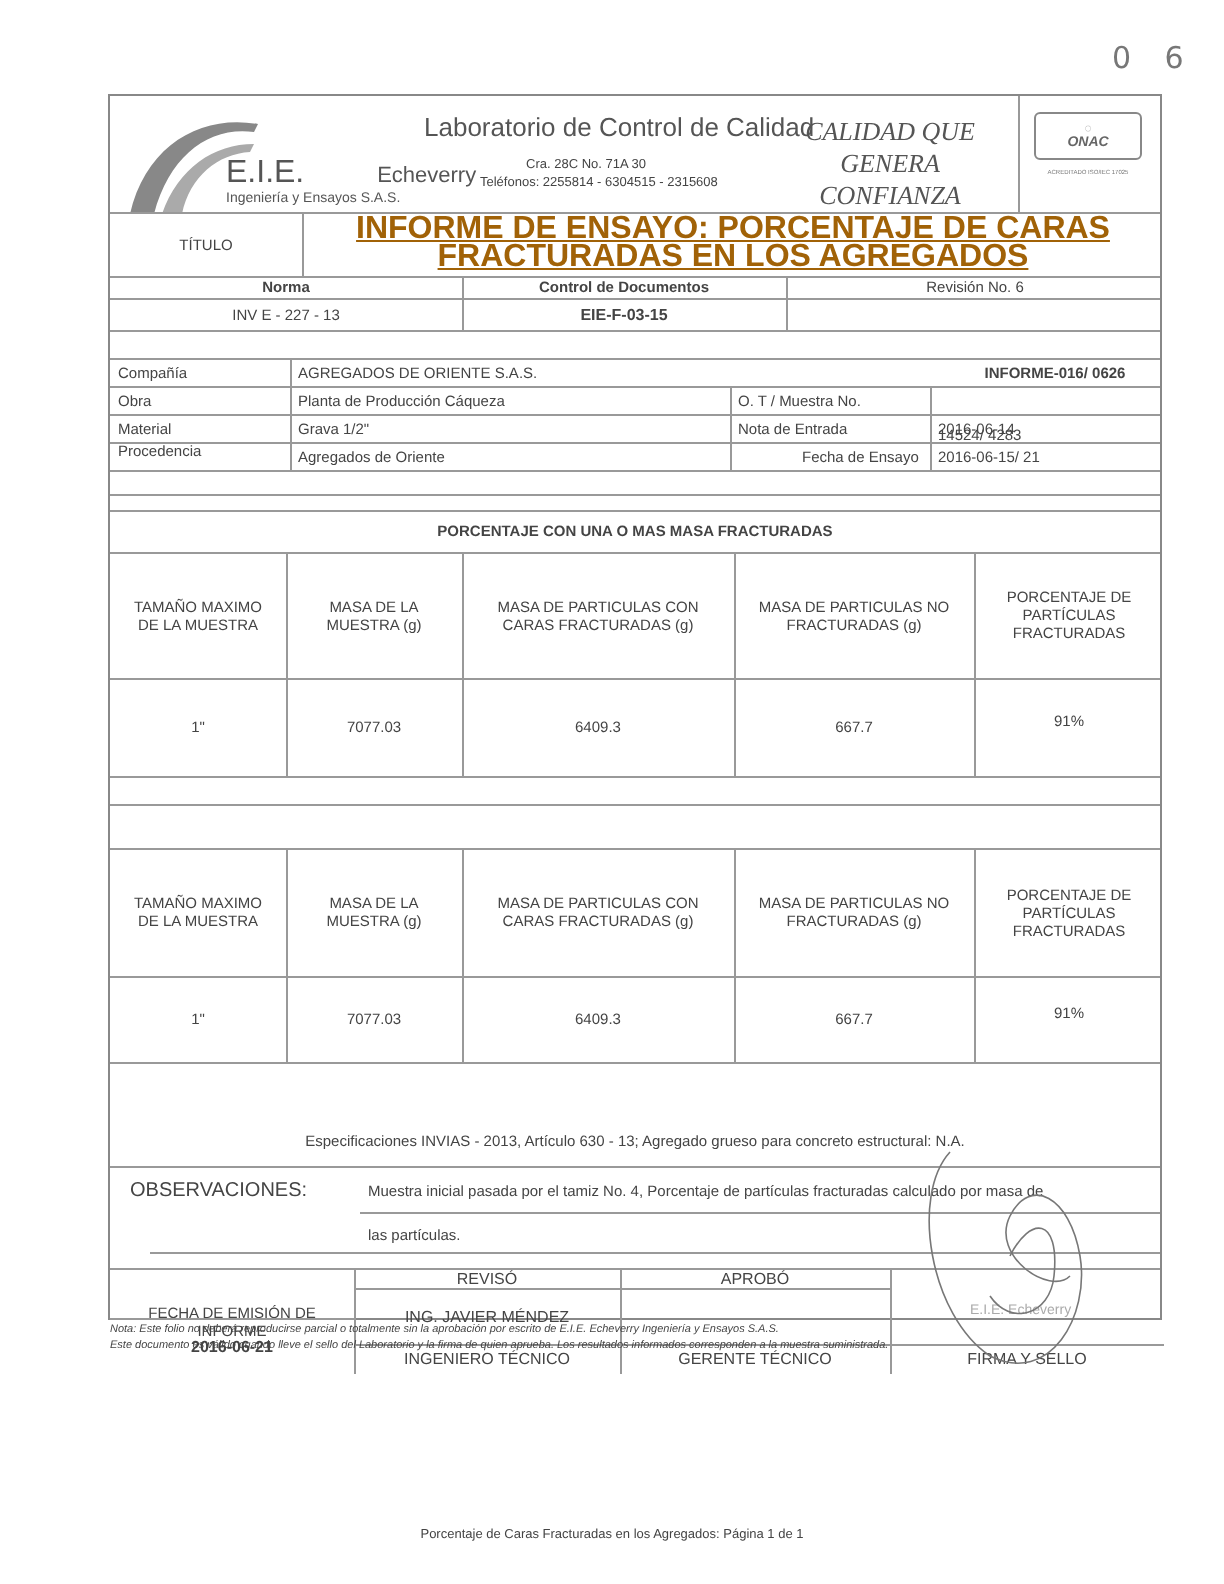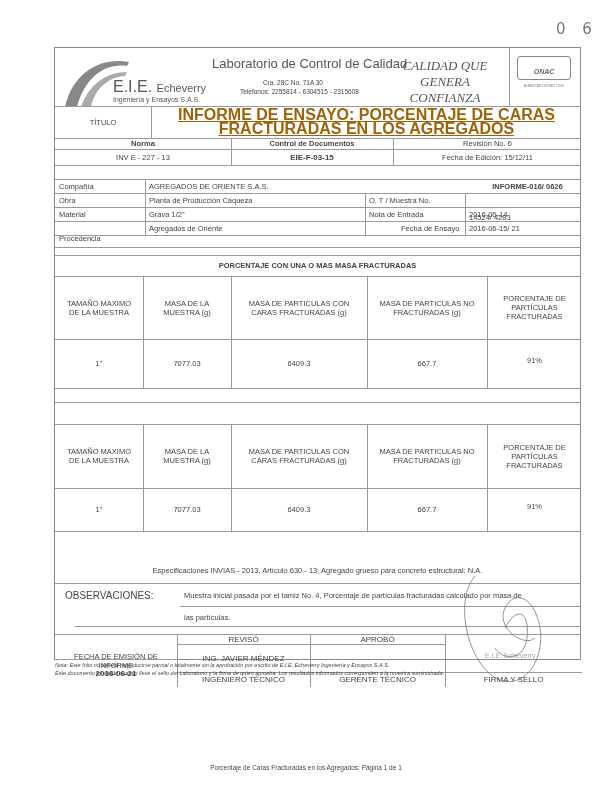--- a/index.html
+++ b/index.html
@@ -23,21 +23,21 @@
 
 <div class="frame">
 
   <div class="abs" style="left:6px;top:4px;width:140px;height:55px;">
     <svg width="70" height="55" viewBox="0 0 70 55" style="position:absolute;left:0;top:0;">
       <path d="M4 55 C 12 20, 40 5, 68 10 L 66 14 C 44 11, 24 25, 16 55 Z" fill="#888"></path>
       <path d="M20 55 C 28 32, 46 20, 66 20 L 64 24 C 48 25, 34 36, 30 55 Z" fill="#aaa"></path>
     </svg>
     <div class="abs logo-text" style="left:52px;top:26px;font-size:16px;color:#555;white-space:nowrap;">
       <span>E.I.E.</span>
-      <span style="font-size:11px;">Echeverry</span>
+      <span style="font-size:11px;margin-left:32px;">Echeverry</span>
     </div>
     <div class="abs" style="left:52px;top:44px;font-size:7px;color:#555;white-space:nowrap;">Ingeniería y Ensayos S.A.S.</div>
   </div>
 
   <div class="abs" style="left:157px;top:8px;font-size:13px;color:#555;white-space:nowrap;">Laboratorio de Control de Calidad</div>
   <div class="abs f7" style="left:208px;top:31px;font-size:6.5px;">Cra. 28C No. 71A 30</div>
   <div class="abs" style="left:185px;top:40px;font-size:6.5px;white-space:nowrap;">Teléfonos: 2255814 - 6304515 - 2315608</div>
 
   <div class="abs" style="left:330px;top:10px;width:120px;text-align:center;font-family:'Liberation Serif',serif;font-style:italic;font-size:13px;color:#555;line-height:16px;">
     <div>CALIDAD QUE</div>
@@ -59,41 +59,40 @@
   <div class="vl" style="left:96px;top:58px;height:32px;"></div>
   <div class="c b" style="left:100px;top:58px;width:423px;height:32px;font-size:16px;color:#a16207;line-height:14px;padding:0 10px;text-decoration:underline;">INFORME DE ENSAYO: PORCENTAJE DE CARAS FRACTURADAS EN LOS AGREGADOS</div>
   <div class="hl" style="left:0;top:90px;width:100%;"></div>
 
   <div class="c f7 b" style="left:0;top:90px;width:176px;height:11px;">Norma</div>
   <div class="c f7 b" style="left:176px;top:90px;width:162px;height:11px;">Control de Documentos</div>
   <div class="c f7" style="left:338px;top:90px;width:189px;height:11px;">Revisión No. 6</div>
   <div class="hl" style="left:0;top:101px;width:100%;"></div>
   <div class="c f7" style="left:0;top:101px;width:176px;height:16px;">INV E - 227 - 13</div>
   <div class="c f8 b" style="left:176px;top:101px;width:162px;height:16px;">EIE-F-03-15</div>
-  <div class="c f7" style="left:338px;top:101px;width:189px;height:16px;">Fecha de Edición: 15/12/11</div>
   <div class="vl" style="left:176px;top:90px;height:27px;"></div>
   <div class="vl" style="left:338px;top:90px;height:27px;"></div>
   <div class="hl" style="left:0;top:117px;width:100%;"></div>
 
   <div class="hl" style="left:0;top:131px;width:100%;"></div>
   <div class="l f7" style="left:0;top:131px;width:90px;height:14px;">Compañía</div>
   <div class="l f7" style="left:90px;top:131px;width:300px;height:14px;">AGREGADOS DE ORIENTE S.A.S.</div>
   <div class="c f7 b" style="left:418px;top:131px;width:109px;height:14px;">INFORME-016/ 0626</div>
   <div class="hl" style="left:0;top:145px;width:100%;"></div>
   <div class="l f7" style="left:0;top:145px;width:90px;height:14px;">Obra</div>
   <div class="l f7" style="left:90px;top:145px;width:220px;height:14px;">Planta de Producción Cáqueza</div>
   <div class="l f7" style="left:310px;top:145px;width:100px;height:14px;">O. T / Muestra No.</div>
   <div class="l f7" style="left:410px;top:162px;width:117px;height:14px;">14524/ 4283</div>
   <div class="hl" style="left:0;top:159px;width:100%;"></div>
   <div class="l f7" style="left:0;top:159px;width:90px;height:14px;">Material</div>
   <div class="l f7" style="left:90px;top:159px;width:220px;height:14px;">Grava 1/2"</div>
   <div class="l f7" style="left:310px;top:159px;width:100px;height:14px;">Nota de Entrada</div>
   <div class="l f7" style="left:410px;top:159px;width:117px;height:14px;">2016-06-14</div>
   <div class="hl" style="left:0;top:173px;width:100%;"></div>
-  <div class="l f7" style="left:0;top:183px;width:90px;height:14px;">Procedencia</div>
+  <div class="l f7" style="left:0;top:170px;width:90px;height:14px;">Procedencia</div>
   <div class="l f7" style="left:90px;top:173px;width:220px;height:14px;text-align:right;">Agregados de Oriente</div>
   <div class="l f7" style="left:310px;top:173px;width:100px;height:14px;padding-left:36px;">Fecha de Ensayo</div>
   <div class="l f7" style="left:410px;top:173px;width:117px;height:14px;">2016-06-15/ 21</div>
   <div class="hl" style="left:0;top:187px;width:100%;"></div>
   <div class="vl" style="left:90px;top:131px;height:56px;"></div>
   <div class="vl" style="left:310px;top:145px;height:42px;"></div>
   <div class="vl" style="left:410px;top:145px;height:42px;"></div>
   <div class="hl" style="left:0;top:199px;width:100%;"></div>
   <div class="hl" style="left:0;top:207px;width:100%;"></div>
 

